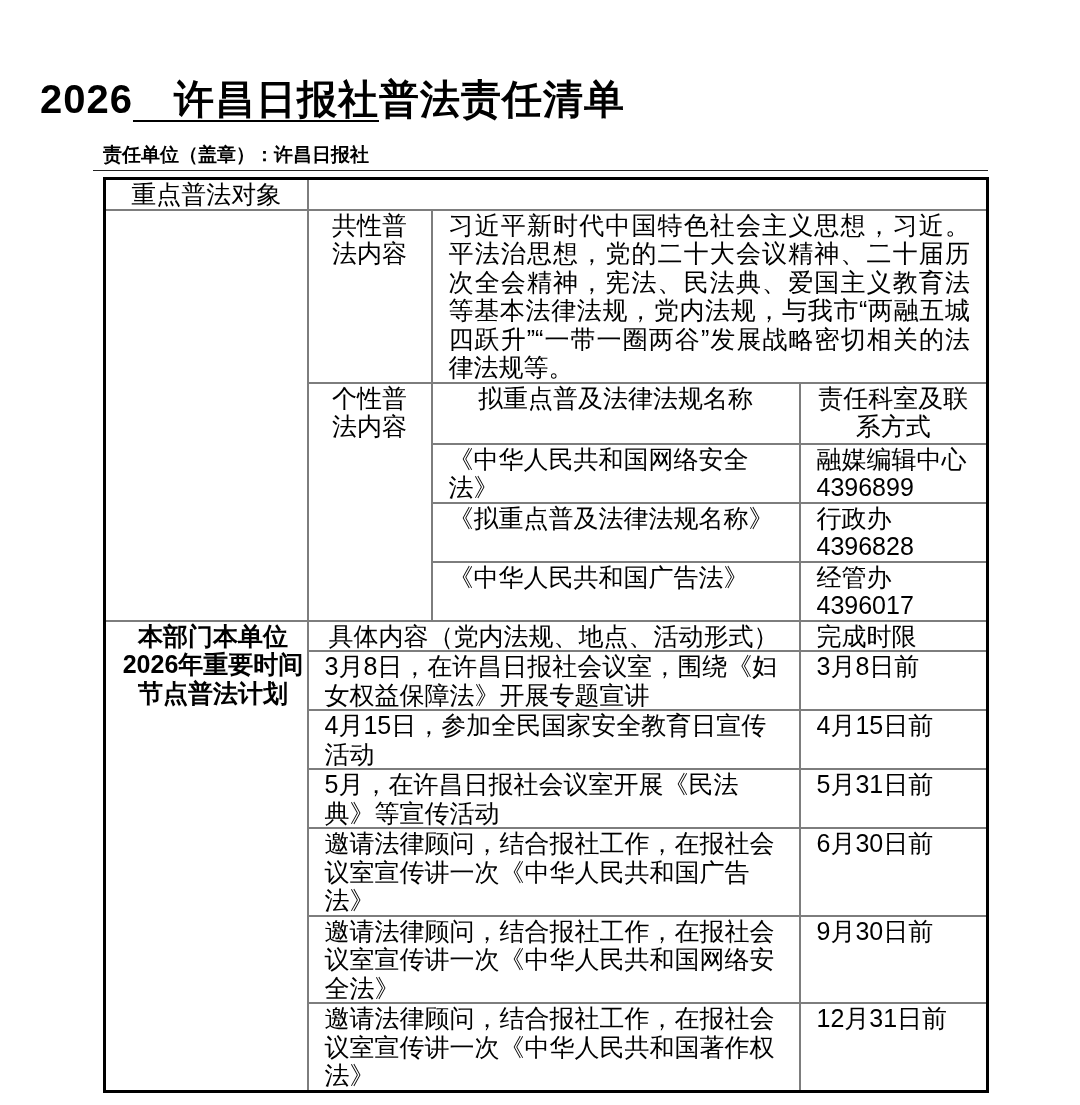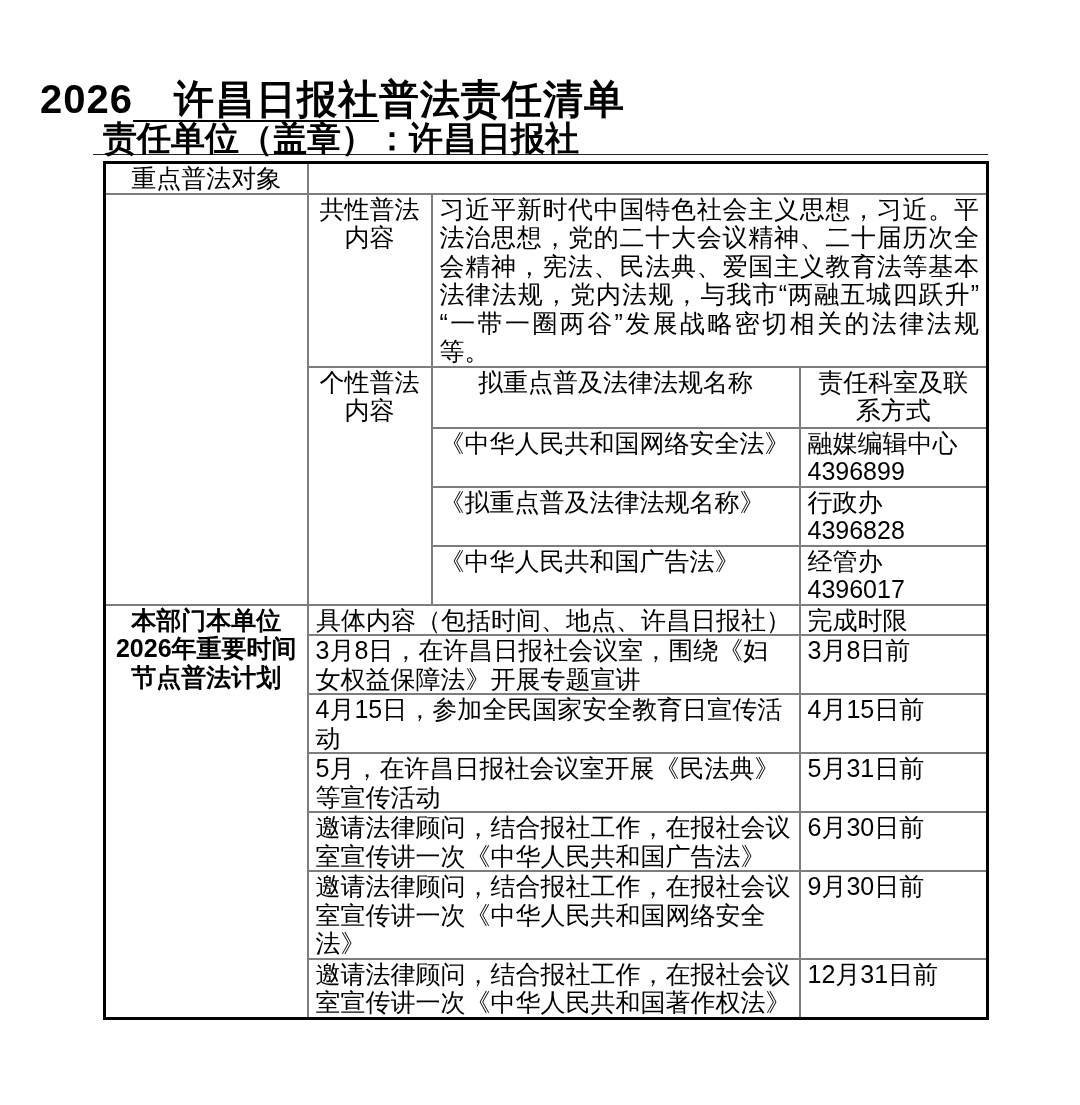--- a/index.html
+++ b/index.html
@@ -12,35 +12,35 @@
     margin:74px 0 0 0;padding-left:40px;
     font-size:40px;font-weight:bold;line-height:50px;
     letter-spacing:1px;white-space:pre;
   }
   .page-title .u{
     text-decoration:underline;
     text-decoration-thickness:2px;
     text-underline-offset:7px;
   }
   .unit-row{
-    margin:1px 0 0 93px;width:885px;
+    margin:17px 0 0 93px;width:885px;
     border-bottom:1.5px solid #222;
     padding:0 0 2px 10px;
-    font-size:34px;font-weight:bold;line-height:27px;
+    font-size:19px;font-weight:bold;line-height:27px;
     white-space:pre;
   }
   table.duty{
     margin:6px 0 0 103px;width:883px;
     border-collapse:collapse;table-layout:fixed;
     border:3px solid #000;
   }
   table.duty td{
     border:2px solid #7d7d7d;
     vertical-align:top;
-    padding:0 7px;
+    padding:0 16px;
     font-size:25px;line-height:28.5px;
     overflow:hidden;
   }
   td.c{text-align:center;vertical-align:middle;}
   td.b,.b{font-weight:normal;}
   td.law{padding:0 2px 0 3px;}
   td.dept{padding:0 4px 0 6px;}
   td.deadline{padding:0 4px 0 6px;}
   td.head-dept{padding:0 8px;}
   td.activity{padding:0 4px 0 6px;margin-left:20px;}
@@ -101,21 +101,21 @@
     <td class="dept">
       <div>经管办</div>
       <div>4396017</div>
     </td>
   </tr>
 
   <tr style="height:18px">
     <td class="c" rowspan="7">
       <div class="plan-inner">本部门本单位2026年重要时间节点普法计划</div>
     </td>
-    <td colspan="2" class="c b">具体内容（包括时间、地点、许昌日报社）</td>
+    <td colspan="2" class="c b">具体内容（党内法规、地点、活动形式）</td>
     <td class="b deadline">完成时限</td>
   </tr>
 
   <tr style="height:57px">
     <td colspan="2" class="activity">3月8日，在许昌日报社会议室，围绕《妇女权益保障法》开展专题宣讲</td>
     <td class="deadline">3月8日前</td>
   </tr>
   <tr style="height:57px">
     <td colspan="2" class="activity">4月15日，参加全民国家安全教育日宣传活动</td>
     <td class="deadline">4月15日前</td>

